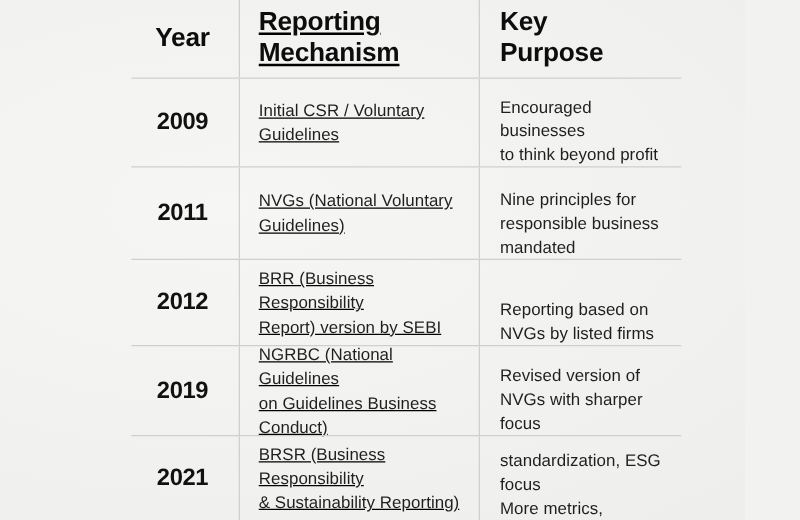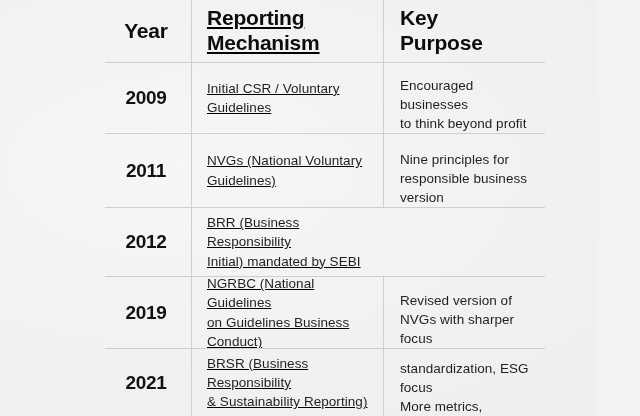--- a/index.html
+++ b/index.html
@@ -160,33 +160,39 @@
       <div class="c-mech">
         <div>
           <div class="body-text">NVGs (National Voluntary</div>
           <div class="body-text">Guidelines)</div>
         </div>
       </div>
       <div class="c-purpose">
         <div>
           <div class="body-text">Nine principles for</div>
           <div class="body-text">responsible business</div>
-          <div class="body-text">version</div>
+          <div class="body-text">mandated</div>
         </div>
       </div>
     </div>
 
     <div class="row r3">
       <div class="c-year">
         <span class="year-text">2012</span>
       </div>
       <div class="c-mech">
         <div>
           <div class="body-text">BRR (Business Responsibility</div>
-          <div class="body-text">Initial) mandated by SEBI</div>
+          <div class="body-text">Report) version by SEBI</div>
+        </div>
+      </div>
+      <div class="c-purpose">
+        <div>
+          <div class="body-text">Reporting based on</div>
+          <div class="body-text">NVGs by listed firms</div>
         </div>
       </div>
     </div>
 
     <div class="row r4">
       <div class="c-year">
         <span class="year-text">2019</span>
       </div>
       <div class="c-mech">
         <div>

